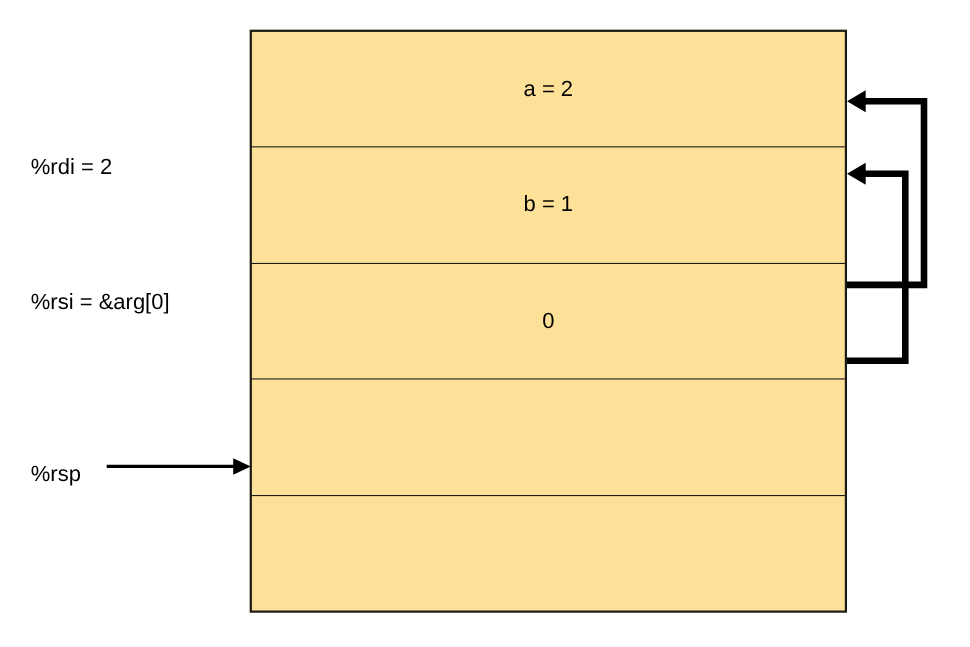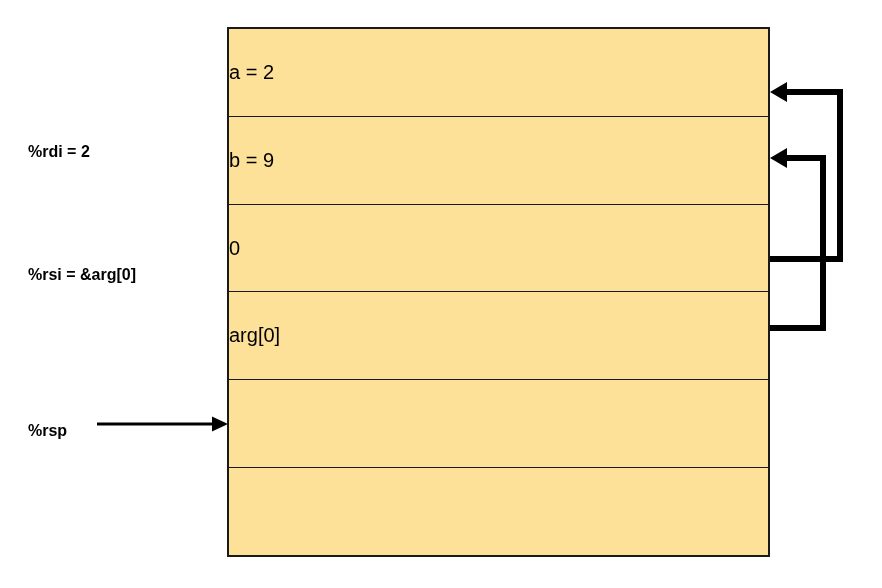--- a/index.html
+++ b/index.html
@@ -24,33 +24,33 @@
     box-sizing: border-box;
     border: 2px solid #1a1a1a;
     background: #FDE198;
     display: flex;
     flex-direction: column;
   }
   .stack-cell {
     flex: 1;
     display: flex;
     align-items: center;
+    justify-content: center;
     border-bottom: 1px solid #1a1a1a;
     font-size: 20px;
     color: #000000;
   }
   .stack-cell:last-child { border-bottom: none; }
   .reg-label {
     position: absolute;
     left: 28px;
-    font-size: 16px;
+    font-size: 20px;
     line-height: 24px;
     color: #000000;
     white-space: nowrap;
-    font-weight: bold;
   }
   .reg-label.rdi { top: 140px; }
   .reg-label.rsi { top: 263px; text-align: right; }
   .reg-label.rsp { top: 419px; }
   .arrow-layer {
     position: absolute;
     left: 0;
     top: 0;
     width: 882px;
     height: 588px;
@@ -64,27 +64,24 @@
 
   <div class="reg-label rdi">%rdi = 2</div>
   <div class="reg-label rsi">%rsi = &amp;arg[0]</div>
   <div class="reg-label rsp">%rsp</div>
 
   <div class="stack-box">
     <div class="stack-cell">
       <span>a = 2</span>
     </div>
     <div class="stack-cell">
-      <span>b = 9</span>
+      <span>b = 1</span>
     </div>
     <div class="stack-cell">
       <span>0</span>
-    </div>
-    <div class="stack-cell">
-      <span>arg[0]</span>
     </div>
     <div class="stack-cell">
       <span></span>
     </div>
     <div class="stack-cell">
       <span></span>
     </div>
   </div>
 
   <svg class="arrow-layer" viewBox="0 0 882 588" xmlns="http://www.w3.org/2000/svg">

